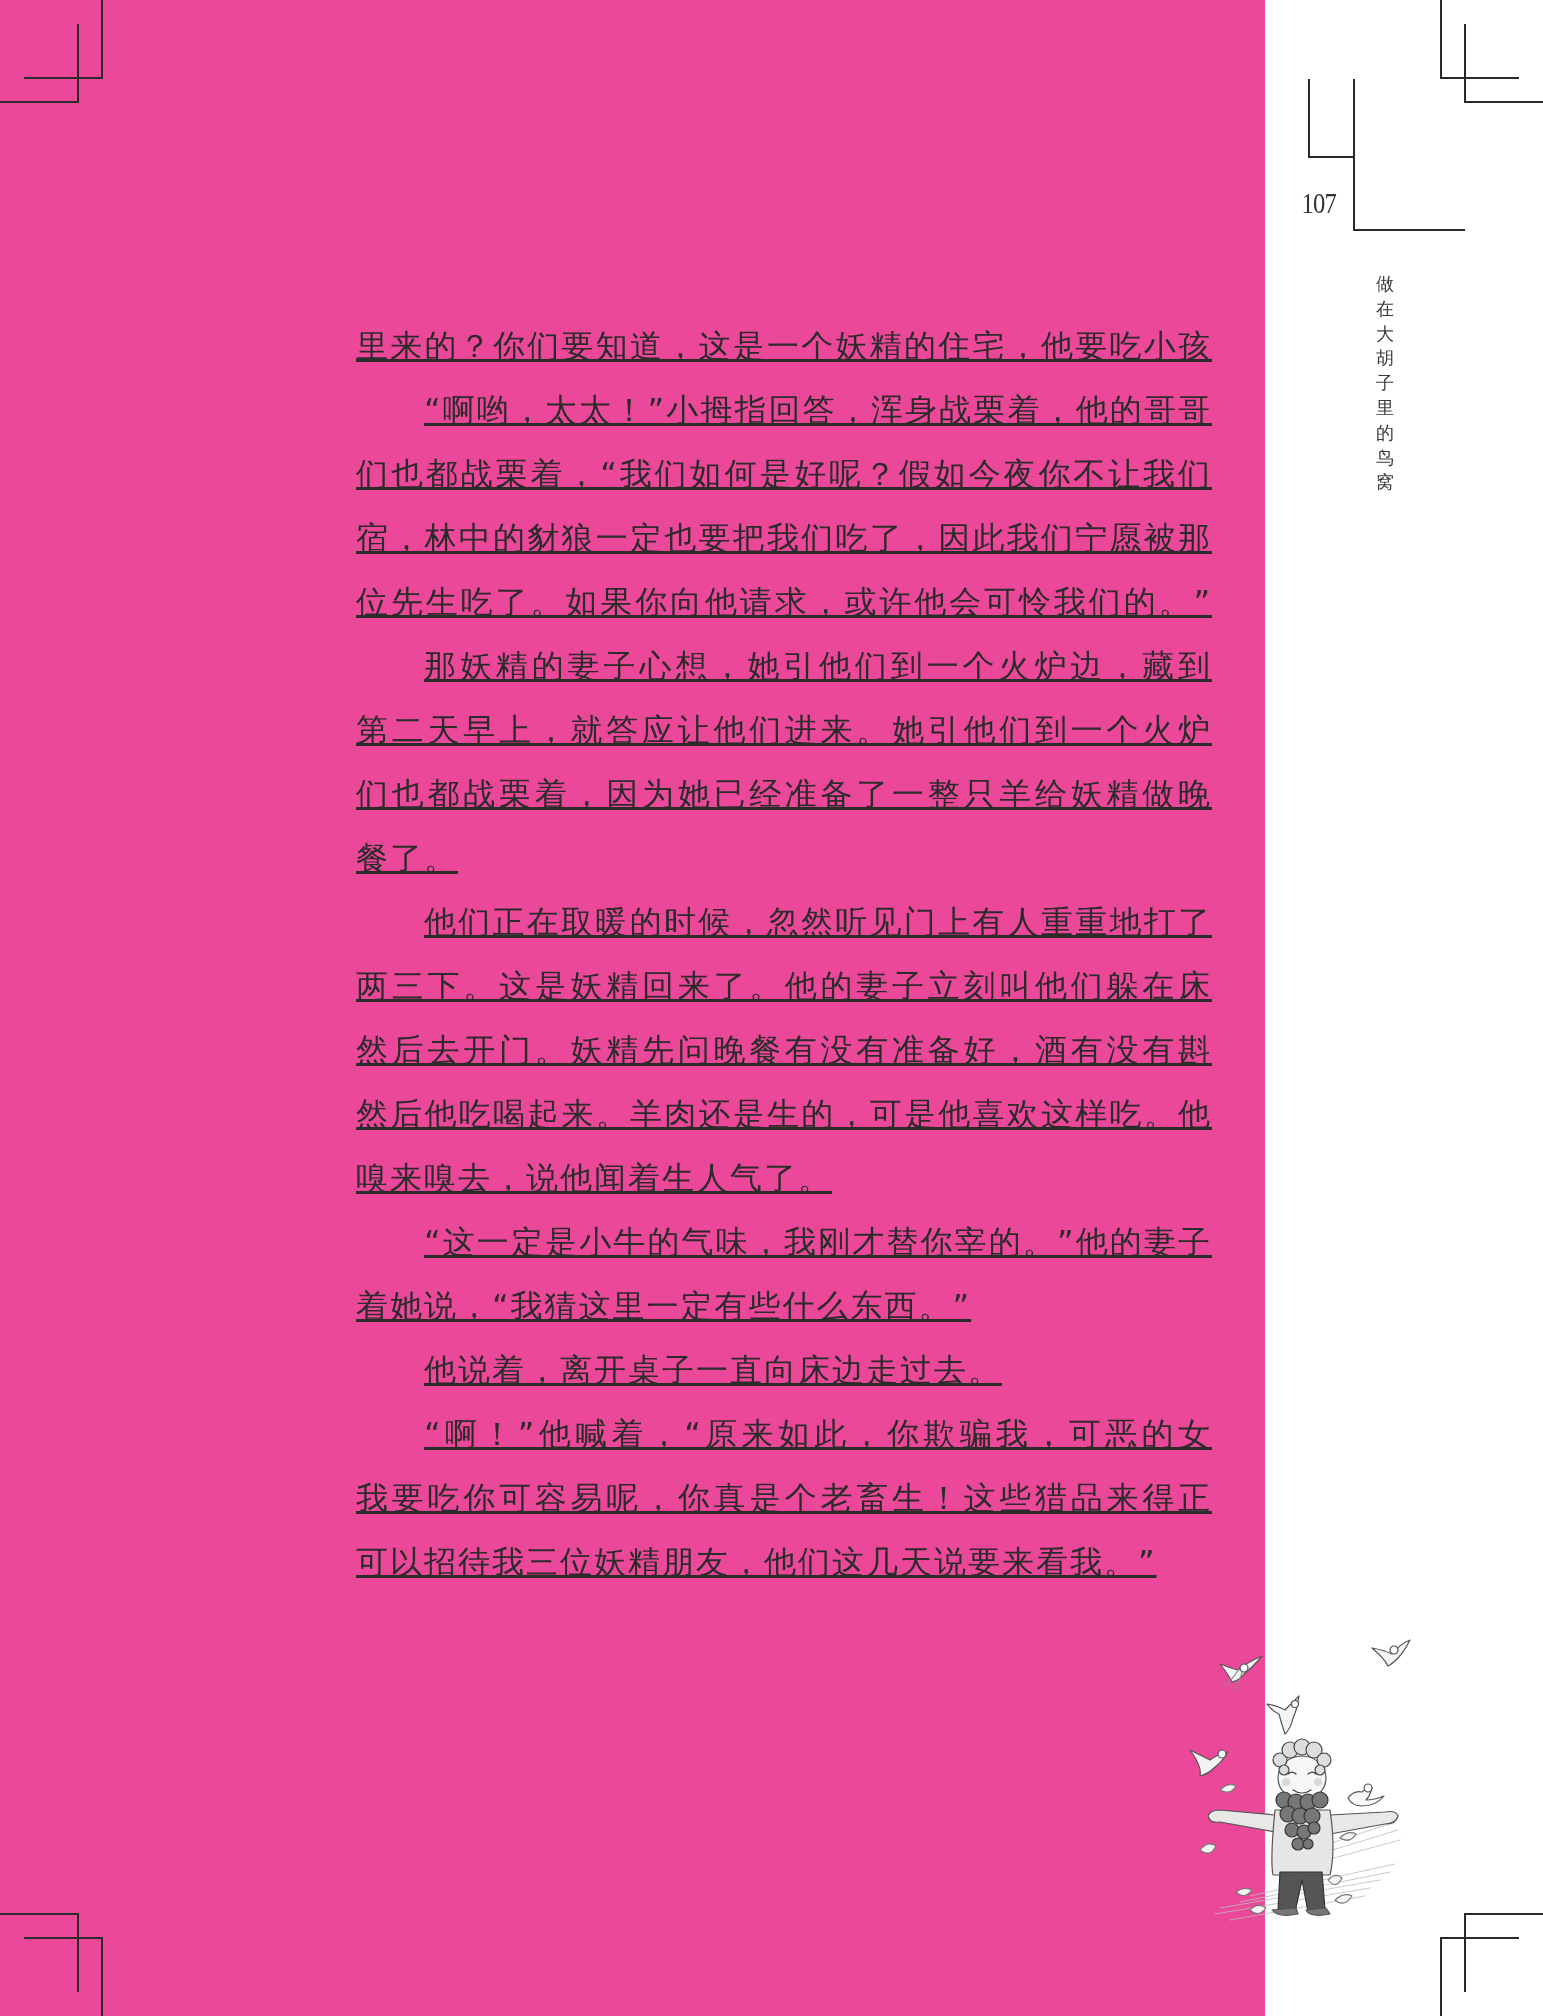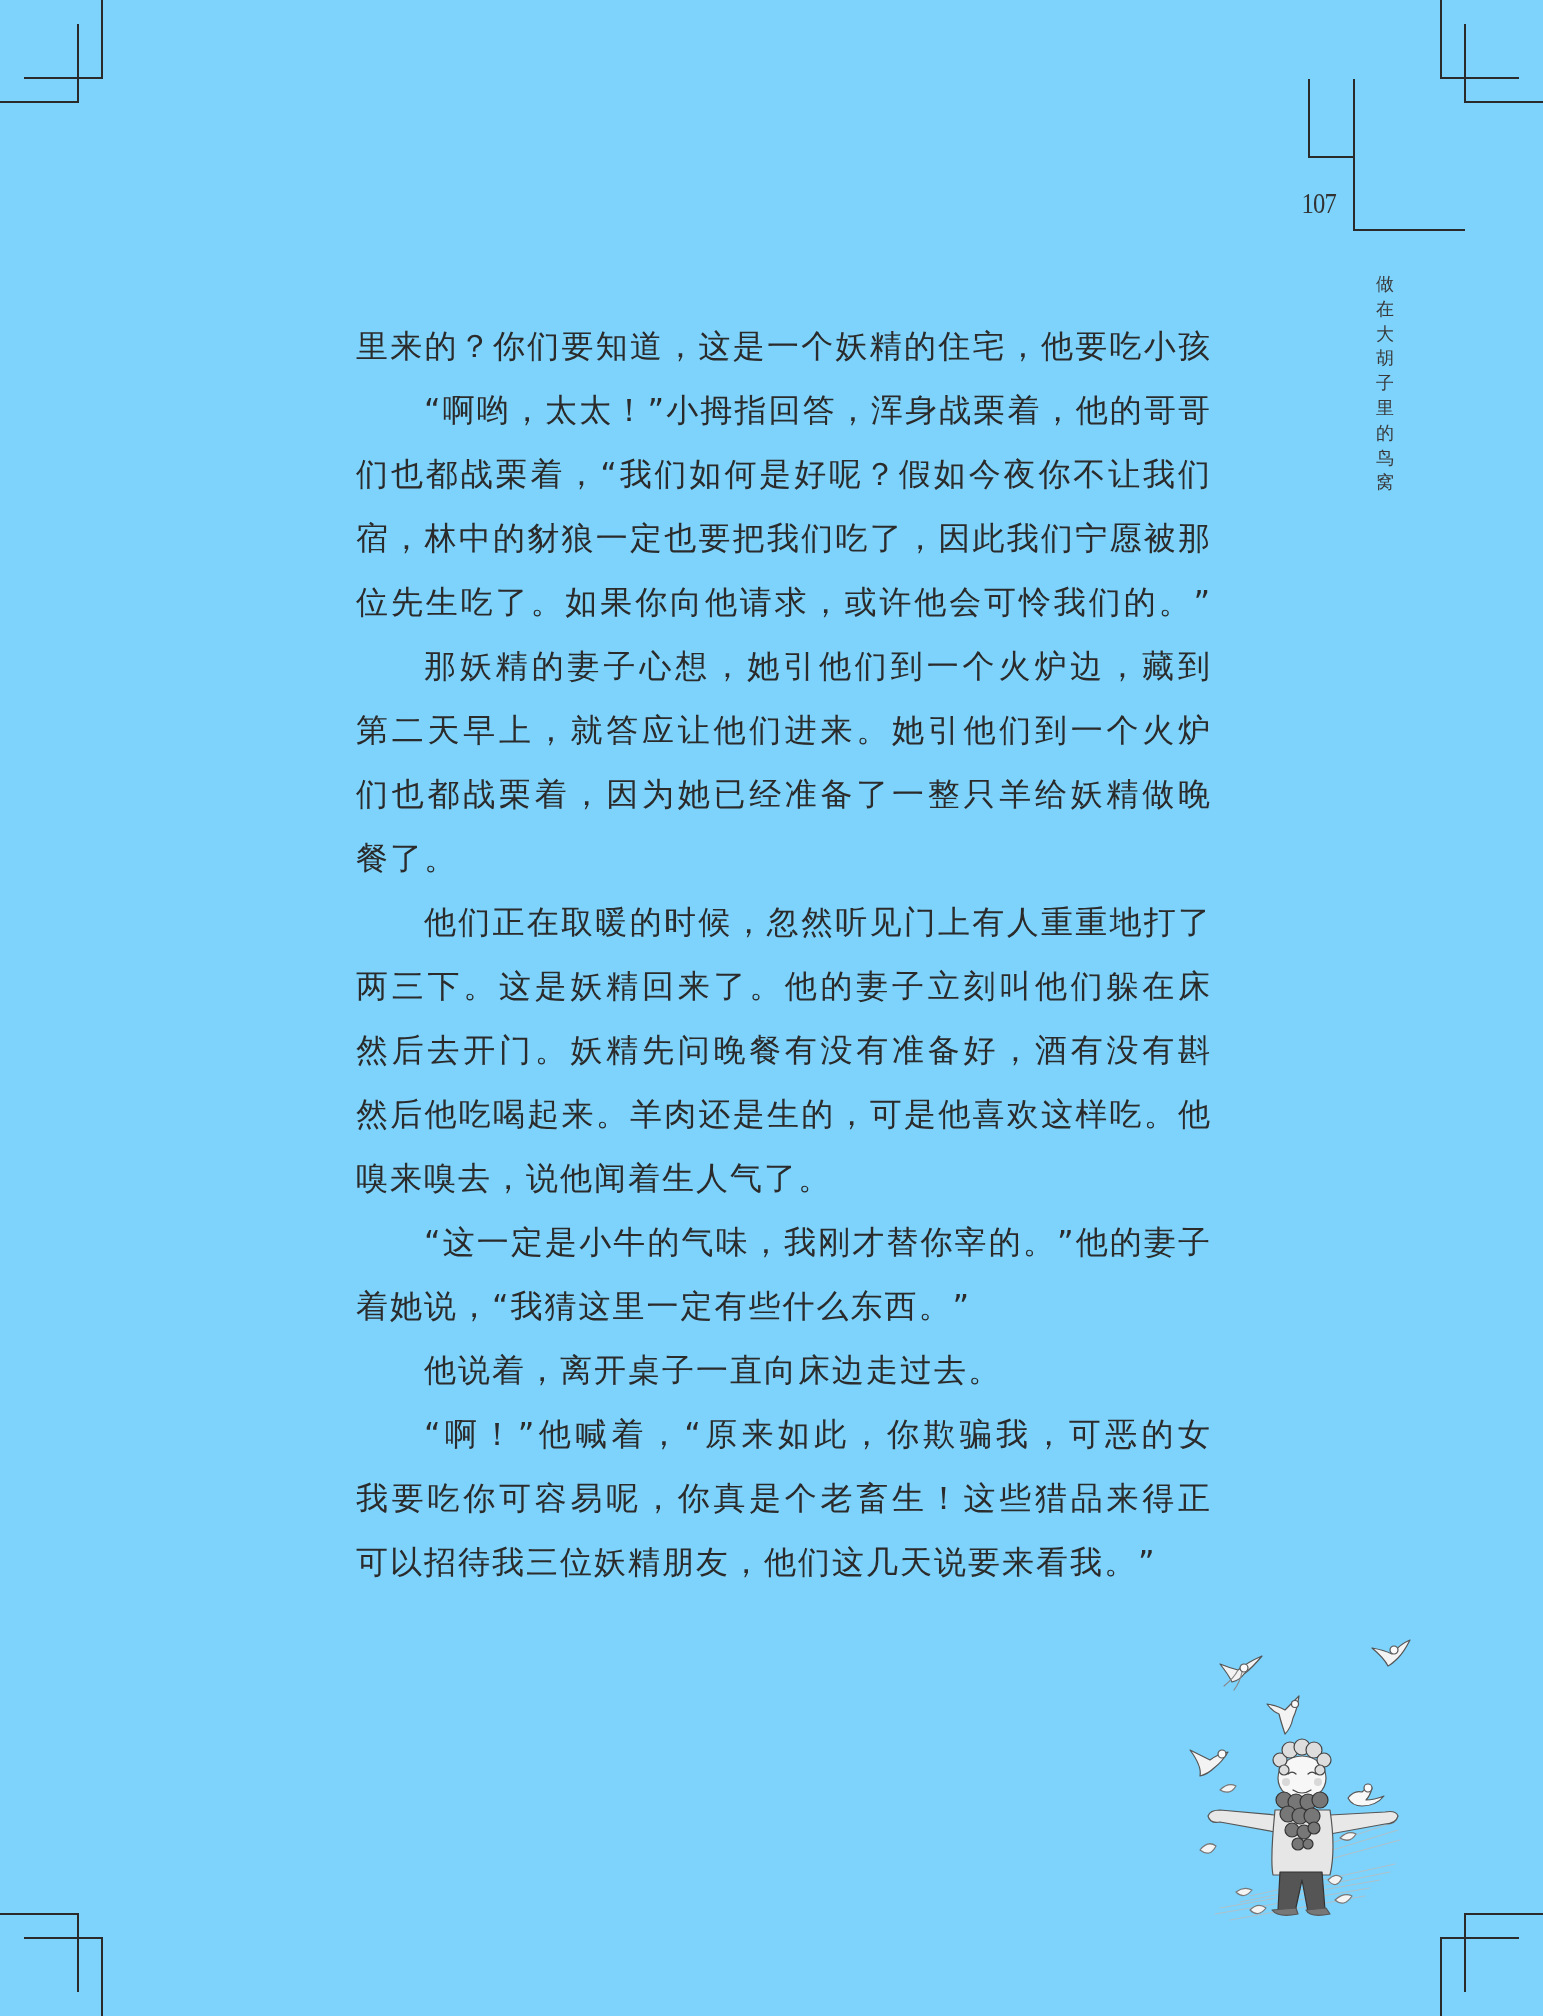--- a/index.html
+++ b/index.html
@@ -1,17 +1,17 @@
 <!DOCTYPE html>
 <html><head>
   <meta charset="utf-8">
   <style>
     html, body { margin: 0; padding: 0; background: #ffffff; }
     body { width: 1543px; height: 2016px; position: relative; overflow: hidden; }
-    .page { position: absolute; left: 0; top: 0; width: 1543px; height: 2016px; background: #7dd3fc; }
+    .page { position: absolute; left: 0; top: 0; width: 1265px; height: 2016px; background: #ec4899; }
     .mark { position: absolute; background: #2a2a2a; }
     .mark.h { height: 2px; }
     .mark.v { width: 2px; }
     .pagenum {
       position: absolute; left: 1284px; top: 186px; width: 52px; text-align: right;
       font-family: "Liberation Serif", "DejaVu Serif", serif;
       font-size: 30px; color: #333333; transform: scaleX(0.82); transform-origin: right top;
       letter-spacing: -1px;
     }
     .running-title {
@@ -20,20 +20,21 @@
       color: #3a3a3a; text-align: center; word-break: break-all;
     }
     .body-text {
       position: absolute; left: 356px; top: 314px; width: 856px;
       font-family: "DejaVu Sans", "Liberation Sans", sans-serif;
       font-size: 32px; color: #2b2b2b;
     }
     .line {
       display: block; height: 64px; line-height: 64px; white-space: nowrap;
       letter-spacing: 2px;
+      text-decoration: underline;
     }
     .line.justify { text-align: justify; text-align-last: justify; white-space: normal; overflow: hidden; }
     .line.indent { padding-left: 68px; }
     .illustration { position: absolute; left: 1180px; top: 1610px; width: 250px; height: 320px; }
   </style>
 </head>
 <body>
 
 <div class="page">
 

